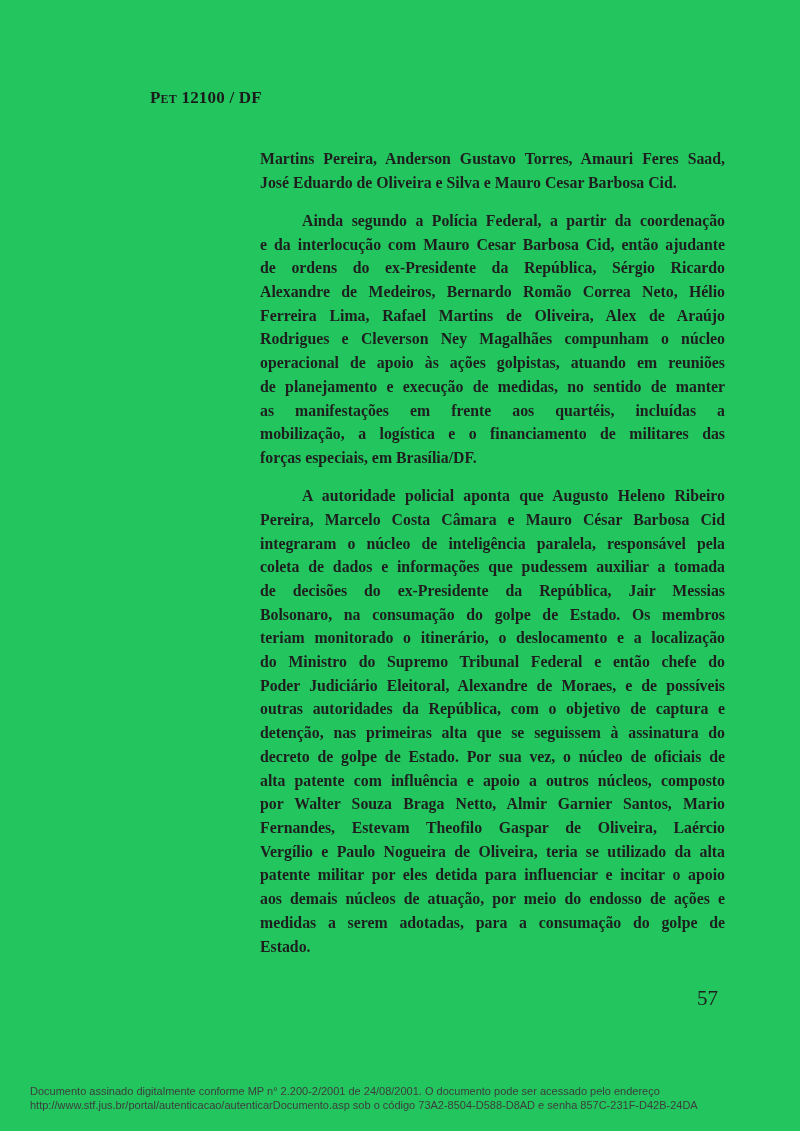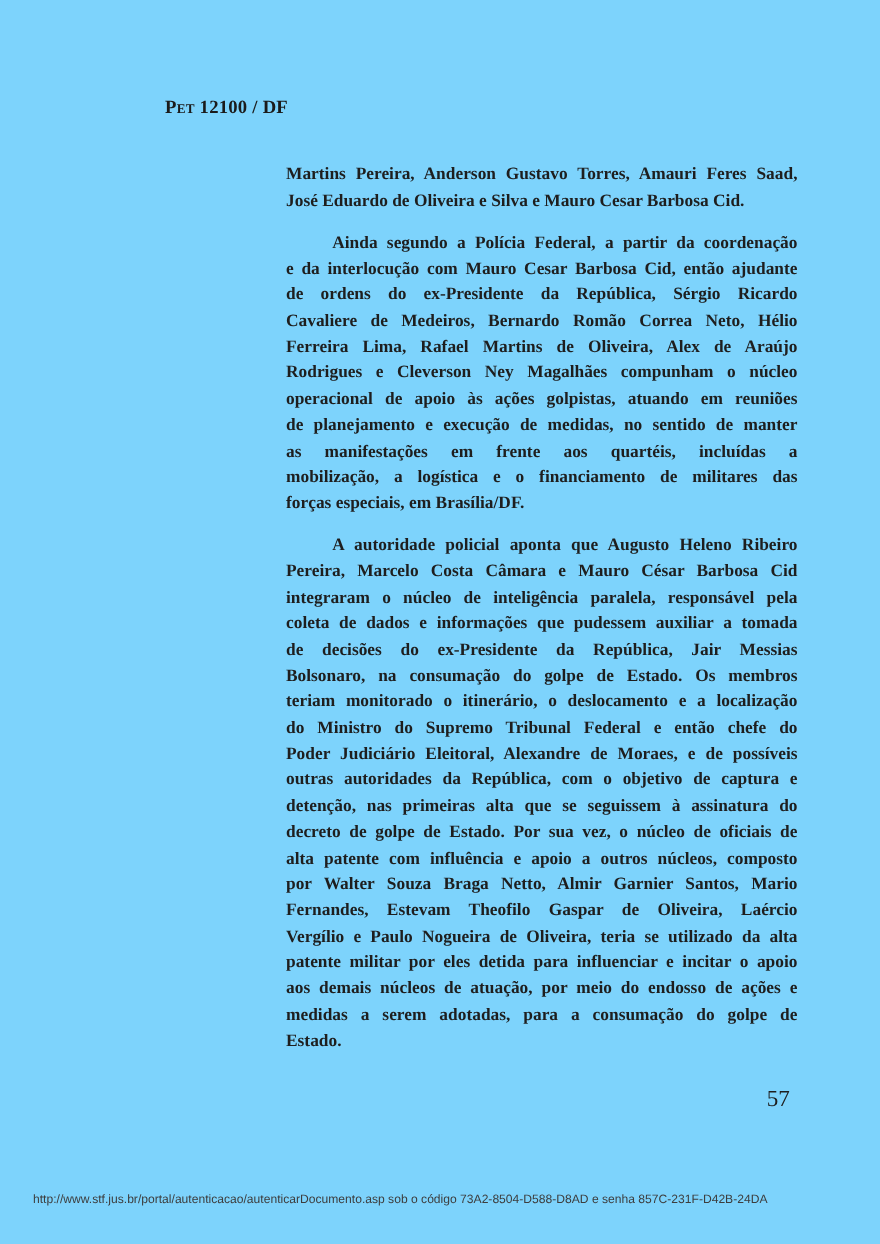--- a/index.html
+++ b/index.html
@@ -6,21 +6,21 @@
   html, body {
     width: 800px;
     height: 1131px;
     background: #ffffff;
     font-family: "Liberation Serif", "DejaVu Serif", serif;
   }
   .page {
     position: relative;
     width: 800px;
     height: 1131px;
-    background: #7dd3fc;
+    background: #22c55e;
     overflow: hidden;
   }
   .doc-header {
     position: absolute;
     left: 150px;
     top: 88px;
     font-size: 17px;
     font-weight: bold;
     font-variant: small-caps;
     letter-spacing: 0.2px;
@@ -70,21 +70,21 @@
 
   <div class="doc-body">
       <div class="para">
         <div class="line first">Martins Pereira, Anderson Gustavo Torres, Amauri Feres Saad,</div>
         <div class="line last">José Eduardo de Oliveira e Silva e Mauro Cesar Barbosa Cid.</div>
       </div>
       <div class="para indent">
         <div class="line first">Ainda segundo a Polícia Federal, a partir da coordenação</div>
         <div class="line">e da interlocução com Mauro Cesar Barbosa Cid, então ajudante</div>
         <div class="line">de ordens do ex-Presidente da República, Sérgio Ricardo</div>
-        <div class="line">Cavaliere de Medeiros, Bernardo Romão Correa Neto, Hélio</div>
+        <div class="line">Alexandre de Medeiros, Bernardo Romão Correa Neto, Hélio</div>
         <div class="line">Ferreira Lima, Rafael Martins de Oliveira, Alex de Araújo</div>
         <div class="line">Rodrigues e Cleverson Ney Magalhães compunham o núcleo</div>
         <div class="line">operacional de apoio às ações golpistas, atuando em reuniões</div>
         <div class="line">de planejamento e execução de medidas, no sentido de manter</div>
         <div class="line">as manifestações em frente aos quartéis, incluídas a</div>
         <div class="line">mobilização, a logística e o financiamento de militares das</div>
         <div class="line last">forças especiais, em Brasília/DF.</div>
       </div>
       <div class="para indent">
         <div class="line first">A autoridade policial aponta que Augusto Heleno Ribeiro</div>
@@ -106,16 +106,17 @@
         <div class="line">patente militar por eles detida para influenciar e incitar o apoio</div>
         <div class="line">aos demais núcleos de atuação, por meio do endosso de ações e</div>
         <div class="line">medidas a serem adotadas, para a consumação do golpe de</div>
         <div class="line last">Estado.</div>
       </div>
     </div>
 
   <div class="page-number">57</div>
 
   <div class="doc-footer">
+    <div>Documento assinado digitalmente conforme MP n° 2.200-2/2001 de 24/08/2001. O documento pode ser acessado pelo endereço</div>
     <div>http://www.stf.jus.br/portal/autenticacao/autenticarDocumento.asp sob o código 73A2-8504-D588-D8AD e senha 857C-231F-D42B-24DA</div>
   </div>
 
 </div>
 
 </body></html>

